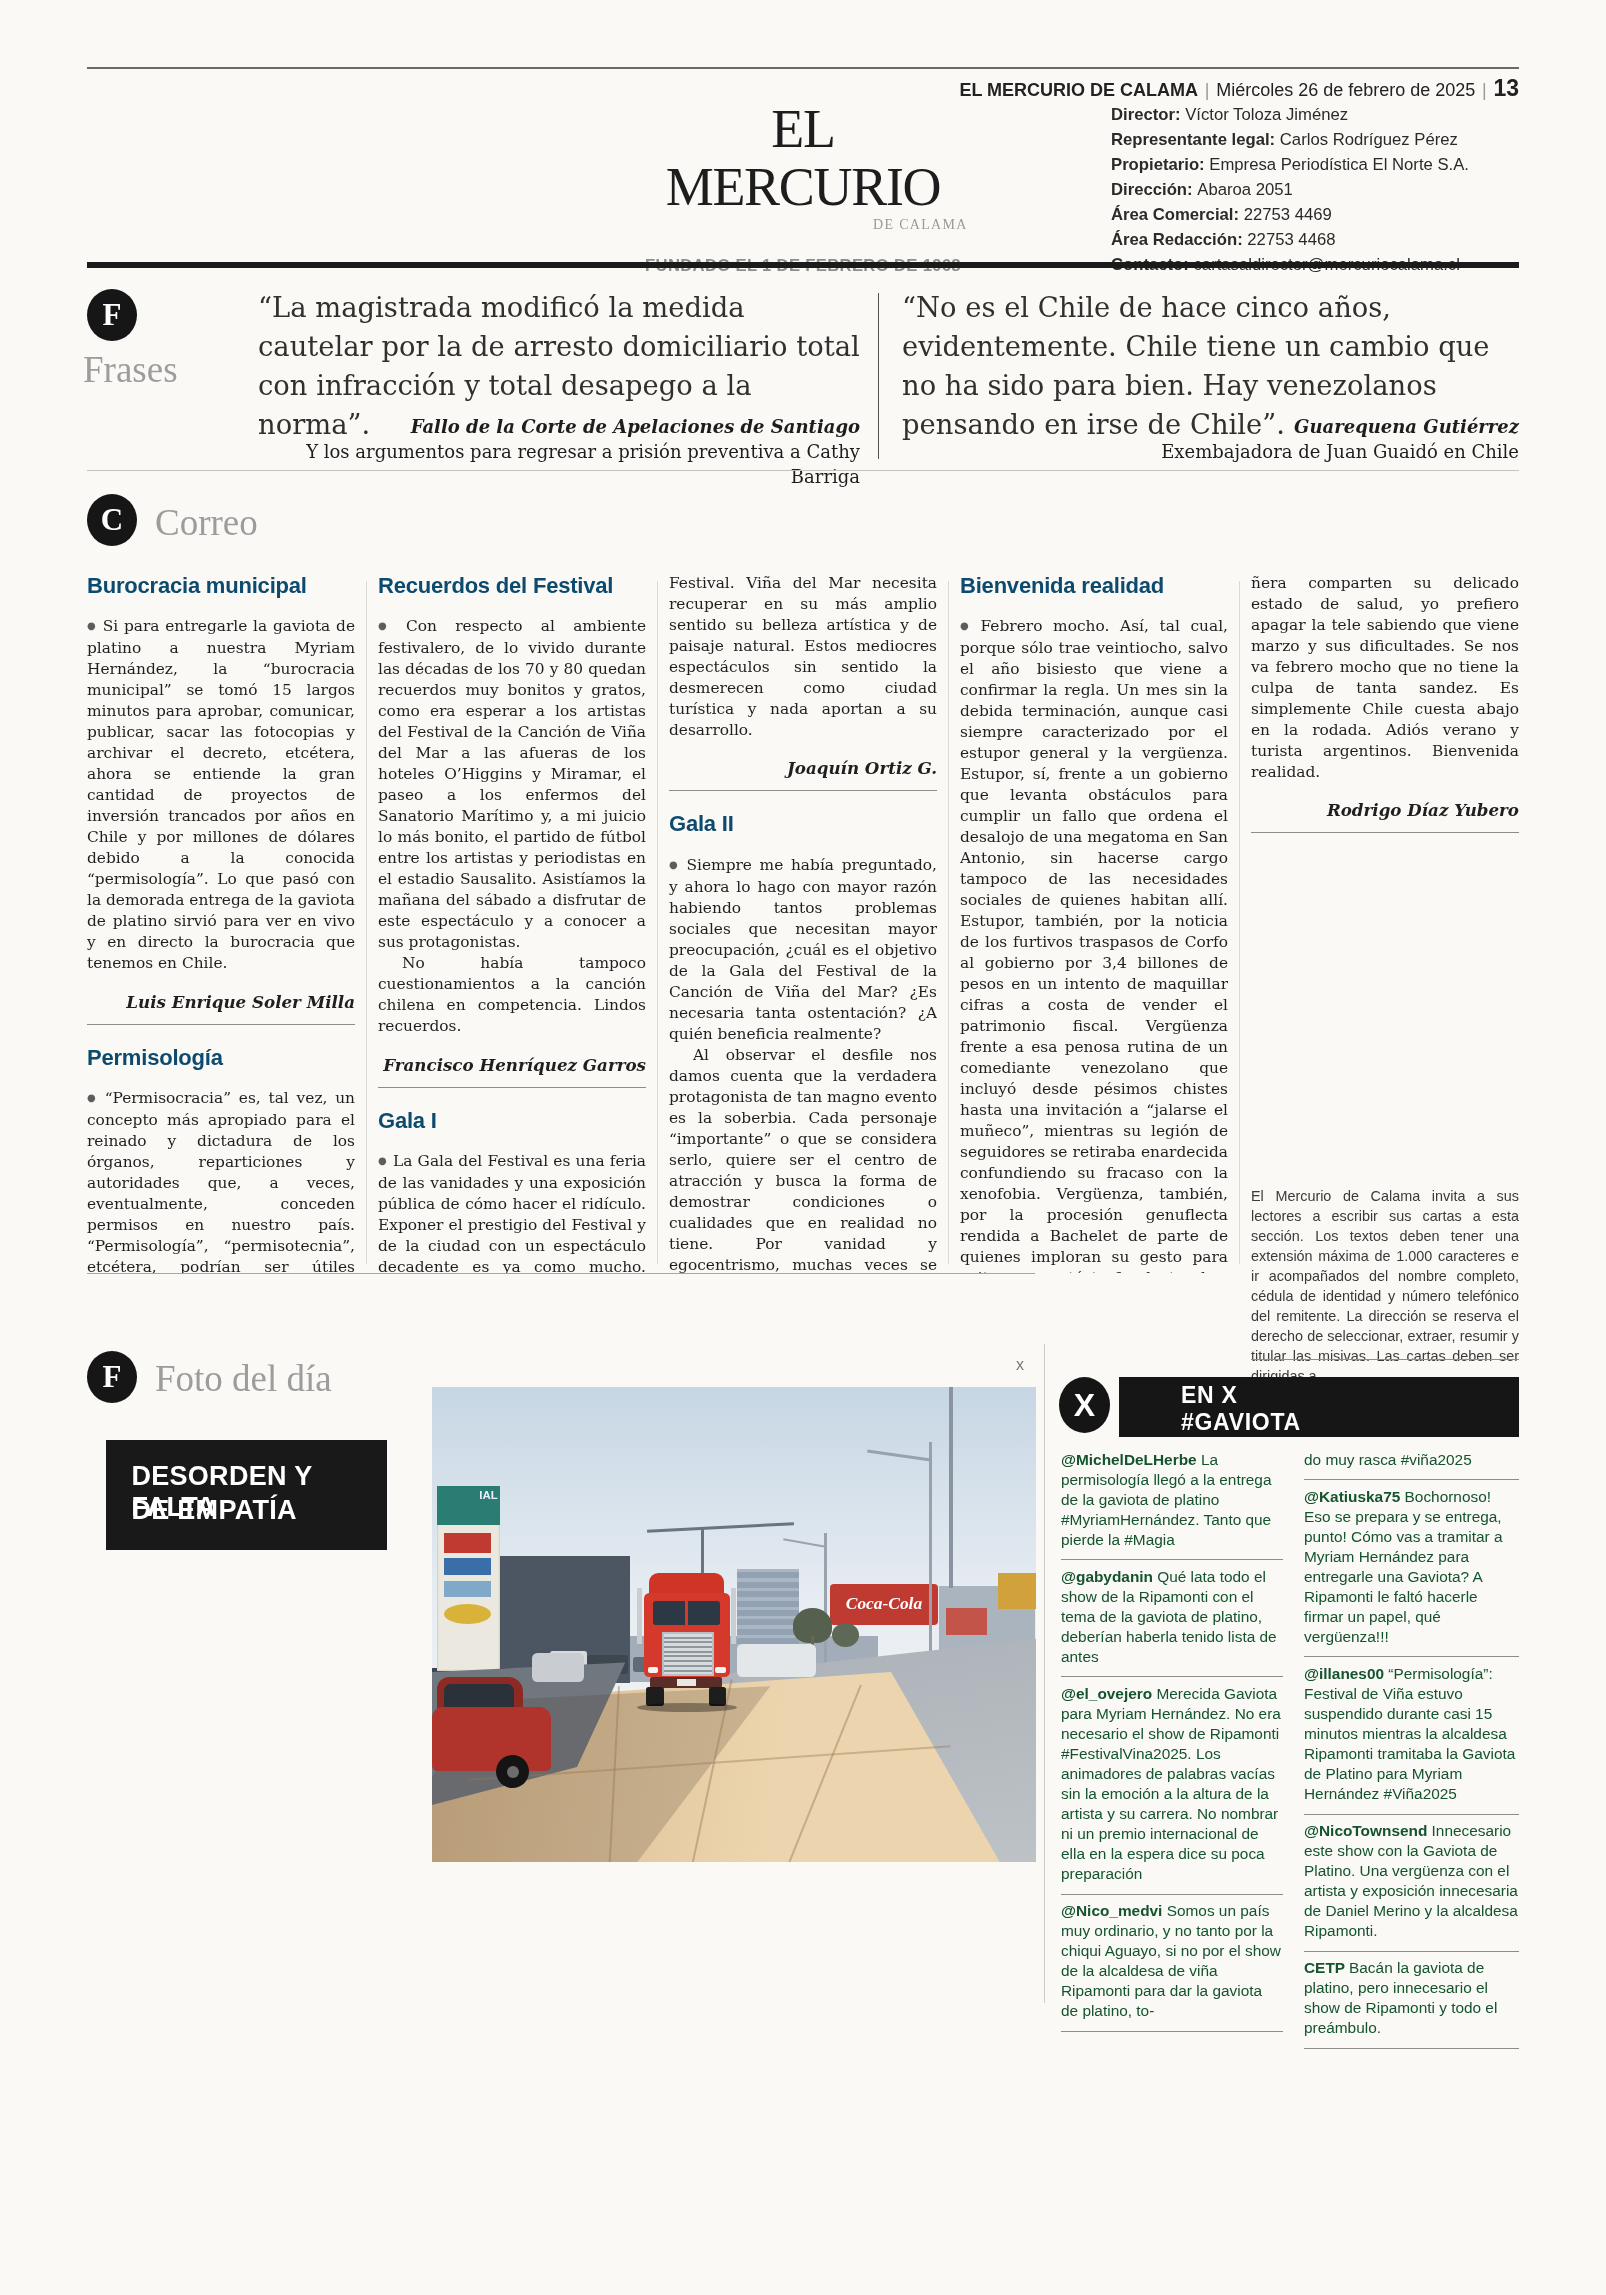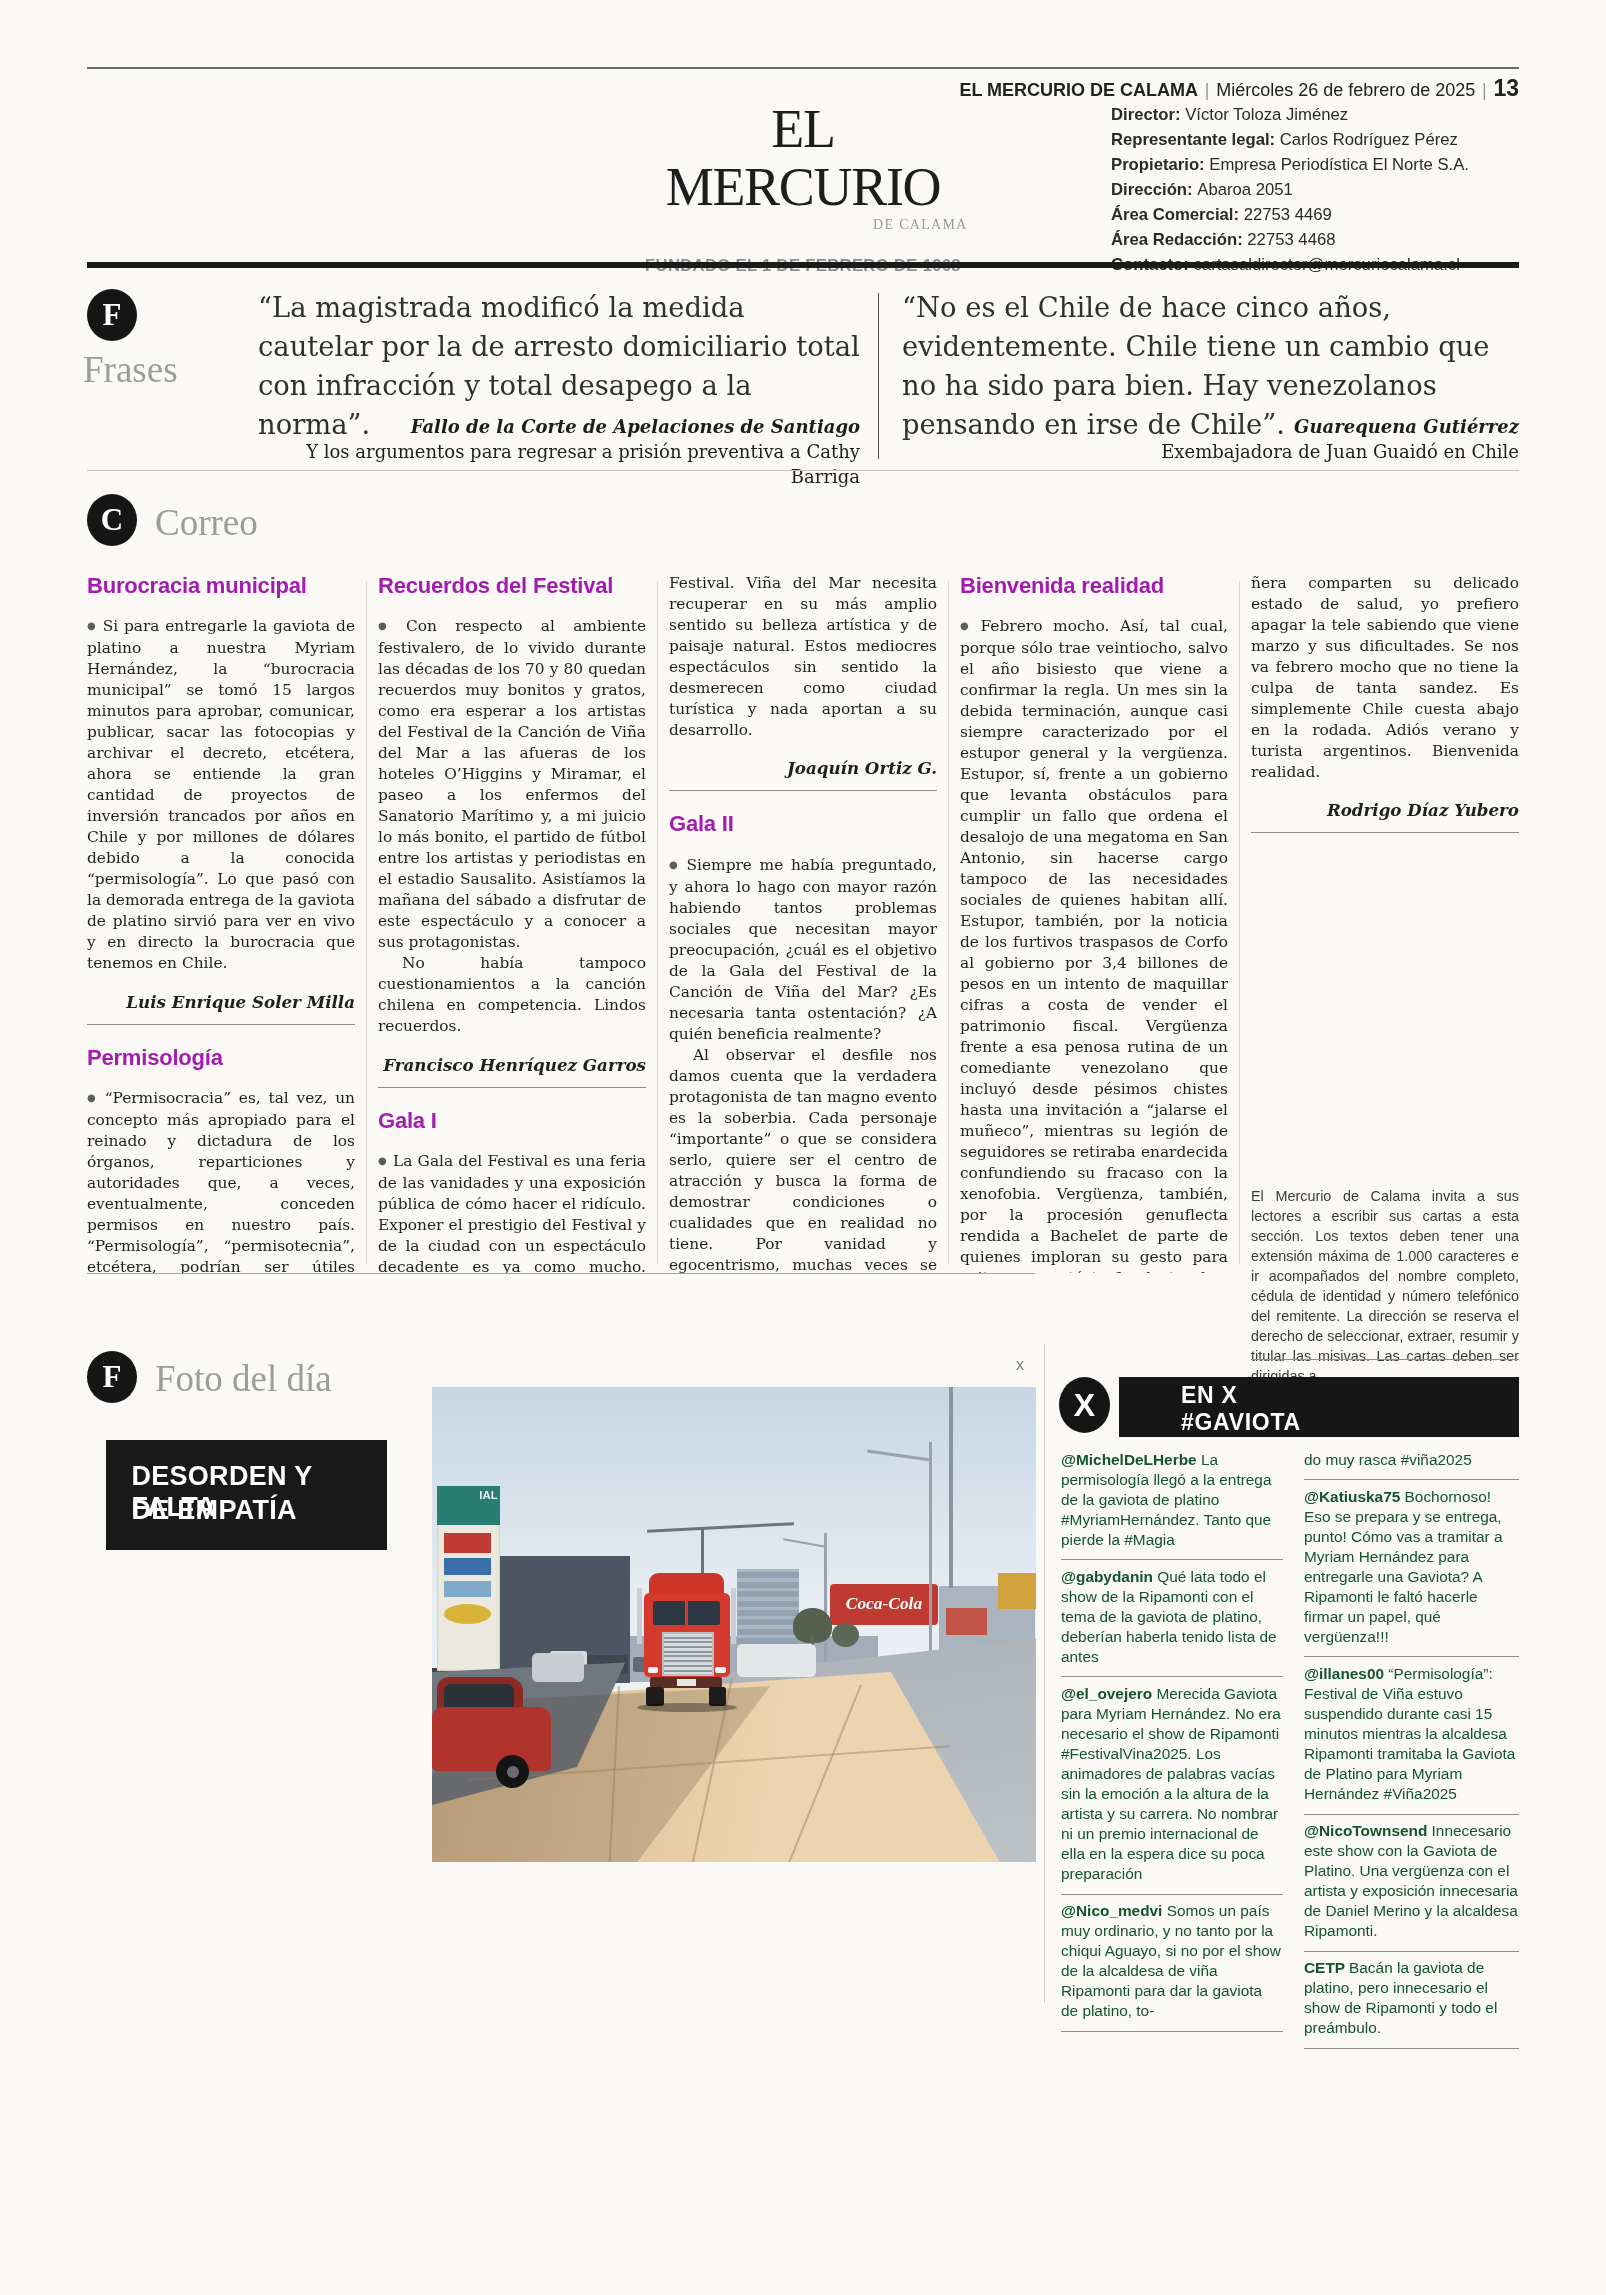--- a/index.html
+++ b/index.html
@@ -41,21 +41,21 @@
   #frases-divider{left:878px;top:293px;width:1.3px;height:166px;background:#55524e;}
   #frases-rule{left:87px;top:470px;width:1432px;height:1.3px;background:#c6c3bd;}
 
   
   #correo-circle{left:87px;top:494px;}
   #correo-title{left:155px;top:501px;}
   .correo-col{top:573px;width:268px;height:700px;overflow:hidden;}
   #col-0{left:87px;} #col-1{left:378px;} #col-2{left:669px;} #col-3{left:960px;} #col-4{left:1251px;}
   .colsep{top:581px;width:0.7px;height:683px;background:#ddd9d2;}
   #colsep-0{left:366px;} #colsep-1{left:657px;} #colsep-2{left:948px;} #colsep-3{left:1239px;}
-  .lh{font-family:"Liberation Sans",sans-serif;font-weight:bold;font-size:22px;color:#a21caf;
+  .lh{font-family:"Liberation Sans",sans-serif;font-weight:bold;font-size:22px;color:#0c4a6e;
       letter-spacing:-0.2px;margin:0 0 17.4px 0;}
   .lp,.lpi,.lpc{font-size:15.4px;line-height:21px;text-align:justify;margin:0;}
   .lpi{text-indent:24px;}
   .bullet{font-size:10px;color:#5d5d5d;margin-right:6px;position:relative;top:-2px;}
   .sig{font-weight:bold;font-style:italic;font-size:16.7px;text-align:right;margin:17.4px 0 5.4px 0;}
   .lrule{border:none;border-top:1.3px solid #8f8d89;margin:12px 0 20px 0;}
   #disclaimer{left:1251px;top:1186px;width:268px;font-family:"Liberation Sans",sans-serif;
               font-size:14.4px;line-height:20px;color:#3a3a3a;text-align:justify;}
   #disclaimer-email{font-weight:bold;font-size:16px;color:#111;margin-top:2.7px;}
   #disclaimer-rule{left:1251px;top:1359px;width:268px;height:1.3px;background:#8f8d89;}

